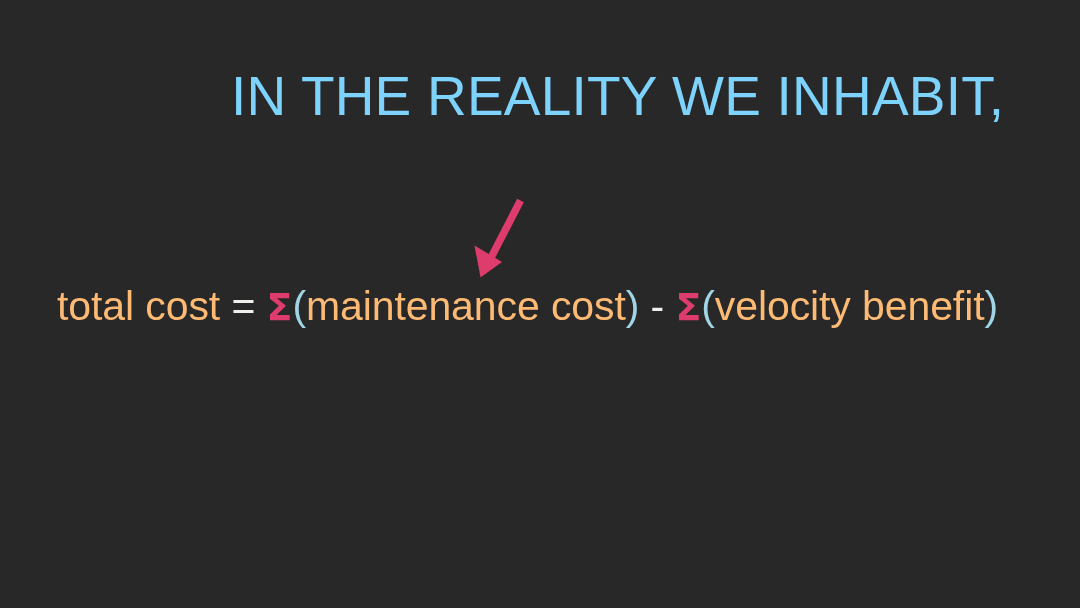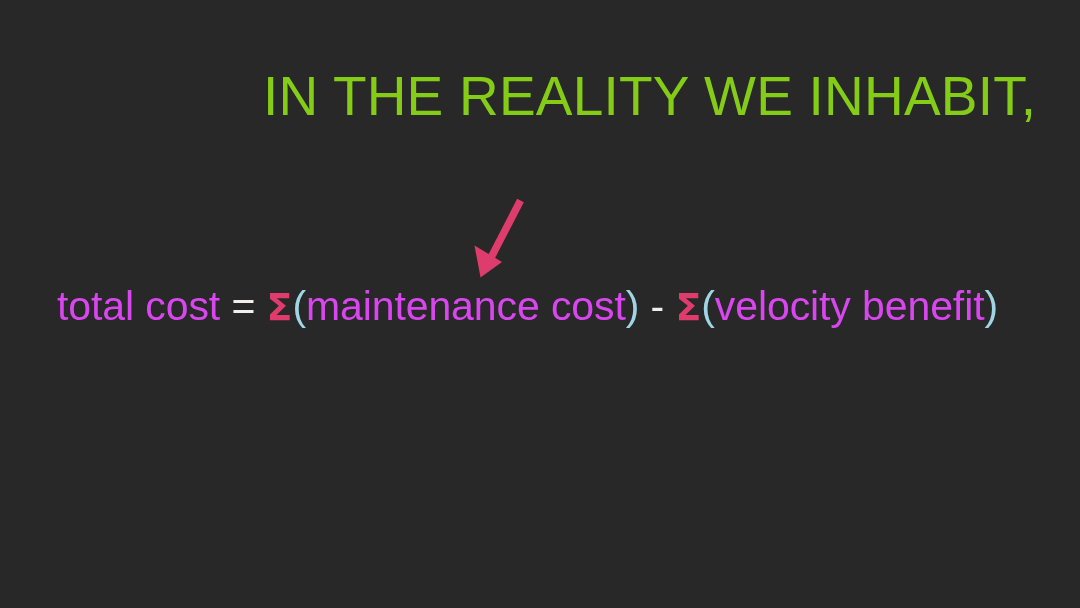--- a/index.html
+++ b/index.html
@@ -28,23 +28,22 @@
     left: 231px;
     top: 64px;
     width: 760px;
   }
   .title-line {
     font-family: "Liberation Sans", sans-serif;
     font-size: 55px;
     line-height: 65px;
     font-weight: 400;
     letter-spacing: 0.2px;
-    color: #84cc16;
+    color: #7dd3fc;
     white-space: pre;
-    margin-left: 32px;
   }
 
   
   #arrow-annotation {
     position: absolute;
     left: 462px;
     top: 188px;
     width: 80px;
     height: 100px;
     pointer-events: none;
@@ -55,21 +54,21 @@
     position: absolute;
     left: 57px;
     top: 281px;
     white-space: pre;
     font-family: "Liberation Sans", sans-serif;
     font-size: 41px;
     line-height: 50px;
     font-weight: 400;
     letter-spacing: -0.1px;
   }
-  .tok-term   { color: #d946ef; }
+  .tok-term   { color: #fdba74; }
   .tok-paren  { color: #9FD5E4; }
   .tok-sigma  { color: #DE3C6C; font-family: "DejaVu Sans", sans-serif; font-size: 38px; font-weight: 700; }
   .tok-op     { color: #F1EFEC; }
 </style>
 </head>
 <body>
 
 <div id="slide">
 
   <div id="title-block">

